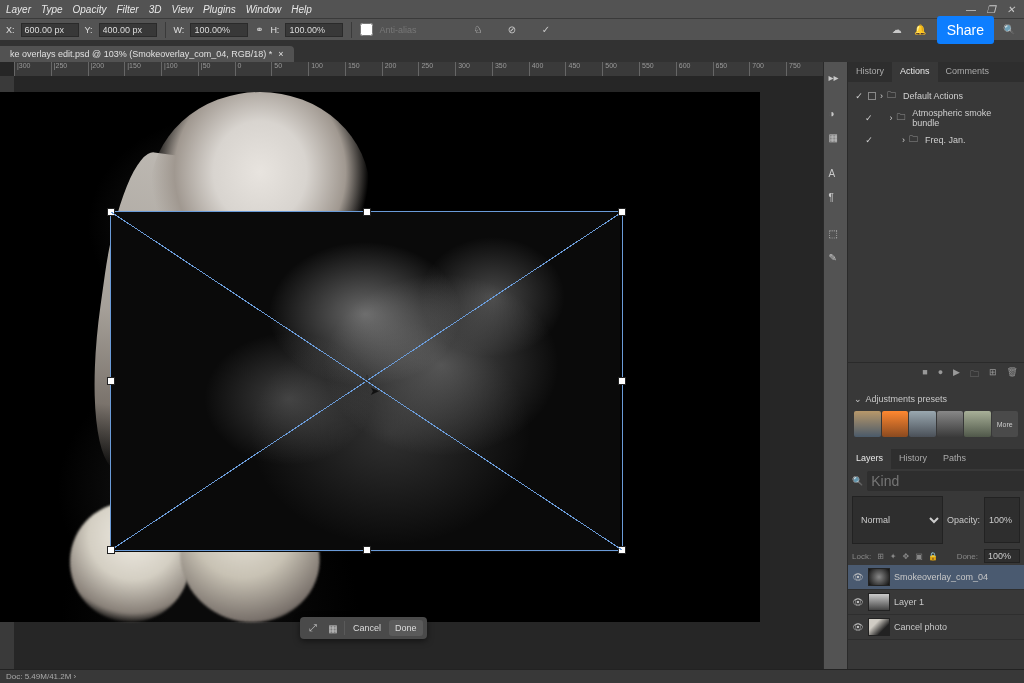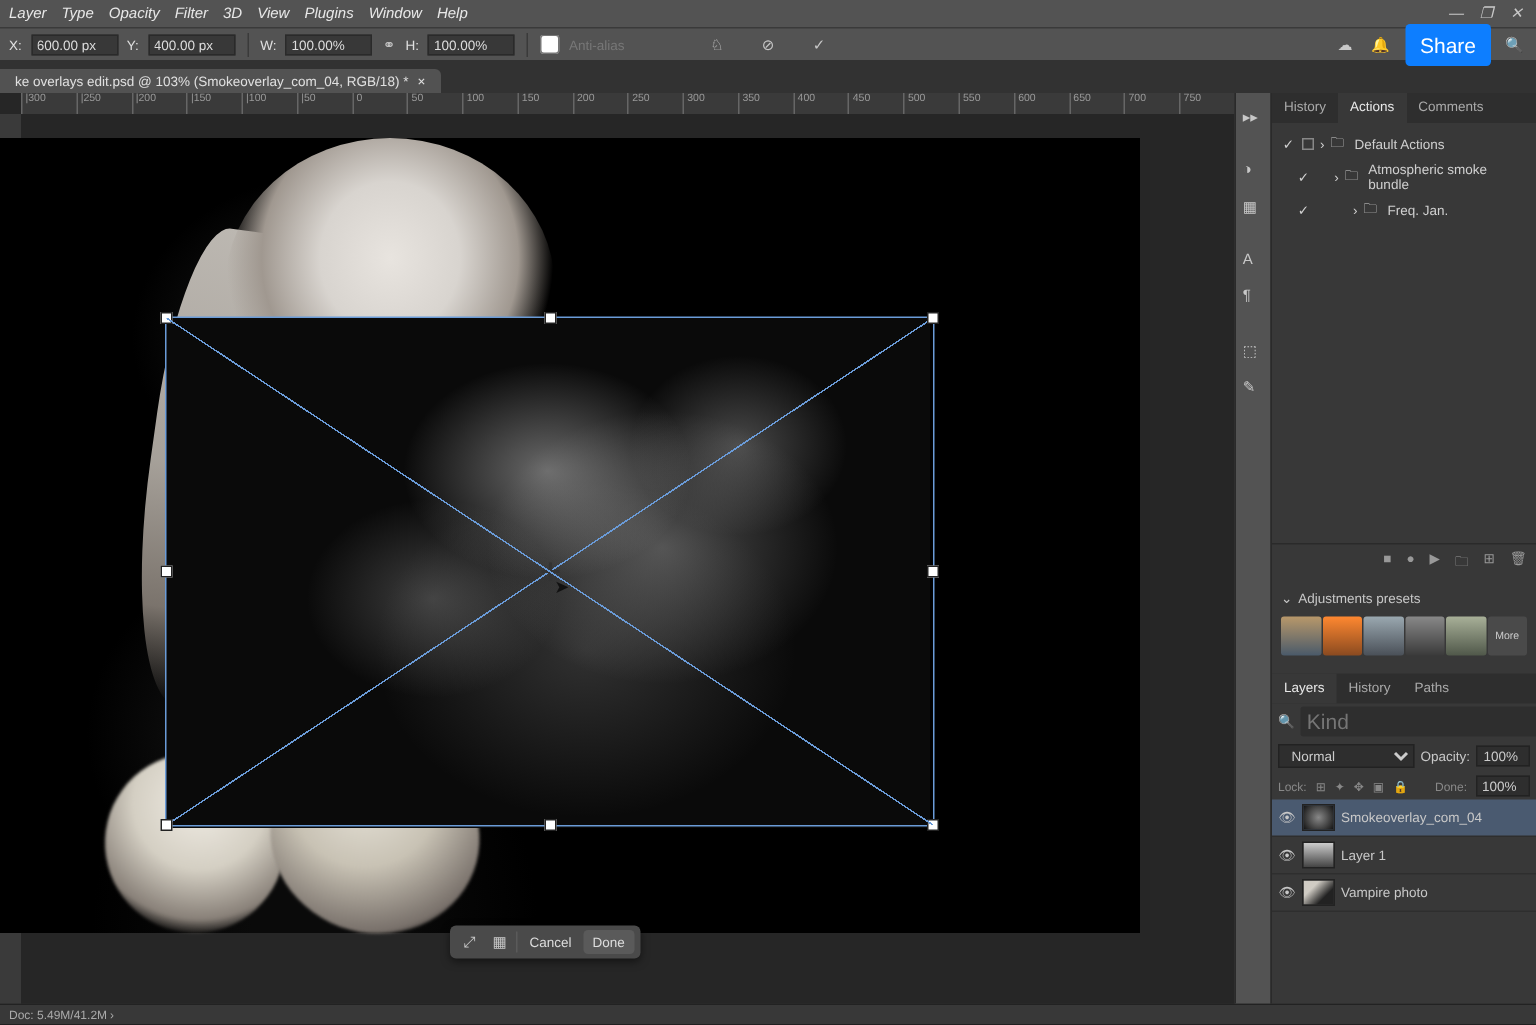--- a/index.html
+++ b/index.html
@@ -107,21 +107,21 @@
 .preset.p3 { background: linear-gradient(#9aa8b0, #4a5058); }
 .preset.p4 { background: linear-gradient(#888, #3a3a3a); }
 .preset.p5 { background: linear-gradient(#a8b098, #50584a); }
 .preset.more { background: #4a4a4a; display: flex; align-items: center; justify-content: center; font-size: 7px; color: #ccc; }
 
 
 .layer-controls { display: flex; gap: 4px; padding: 2px 4px; font-size: 9px; align-items: center; }
 .layer-controls .search { flex: 1; background: #2e2e2e; border: none; color: #aaa; font-size: 14px; padding: 2px 4px; border-radius: 2px; }
 .layer-controls .lc-icon { width: 14px; height: 14px; display: flex; align-items: center; justify-content: center; color: #aaa; }
 .blend-row { display: flex; align-items: center; padding: 3px 4px; font-size: 9px; gap: 4px; }
-.blend-row select, .blend-row input { background: #2e2e2e; border: 1px solid #222; color: #ccc; font-size: 9px; padding: 1px 4px; }
+.blend-row select, .blend-row input { background: #2e2e2e; border: 1px solid #222; color: #ccc; font-size: 9px; padding: 17px 4px; }
 .blend-row select { flex: 1; }
 .blend-row .pct { width: 36px; }
 .lock-row { display: flex; align-items: center; padding: 2px 4px; font-size: 8px; gap: 6px; color: #888; }
 .lock-row .icons { display: flex; gap: 6px; }
 .layers-list { }
 .layer-row { display: flex; align-items: center; gap: 4px; padding: 3px 4px; font-size: 9px; border-bottom: 1px solid #2e2e2e; }
 .layer-row.sel { background: #4a5a70; }
 .layer-row .eye { width: 12px; text-align: center; }
 .layer-row .thumb { width: 22px; height: 18px; background: #999; border: 1px solid #222; }
 .layer-row .thumb.smoke { background: radial-gradient(circle, #888, #111); }
@@ -358,21 +358,21 @@
           <span>Smokeoverlay_com_04</span>
         </div>
         <div class="layer-row">
           <span class="eye">👁</span>
           <div class="thumb l1"></div>
           <span>Layer 1</span>
         </div>
         <div class="layer-row">
           <span class="eye">👁</span>
           <div class="thumb vp"></div>
-          <span>Vampire photo</span>
+          <span>Cancel photo</span>
         </div>
       </div>
     </div>
 
   </div>
 </div>
 
 <div class="statusbar">
   <span>Doc: 5.49M/41.2M</span>
   <span style="margin-left:2px">›</span>

